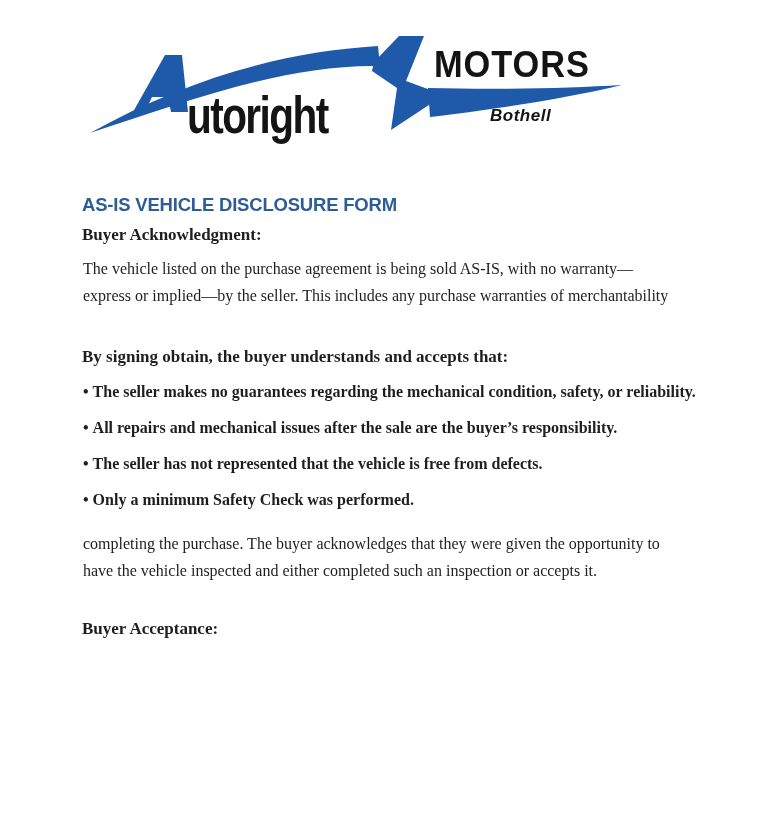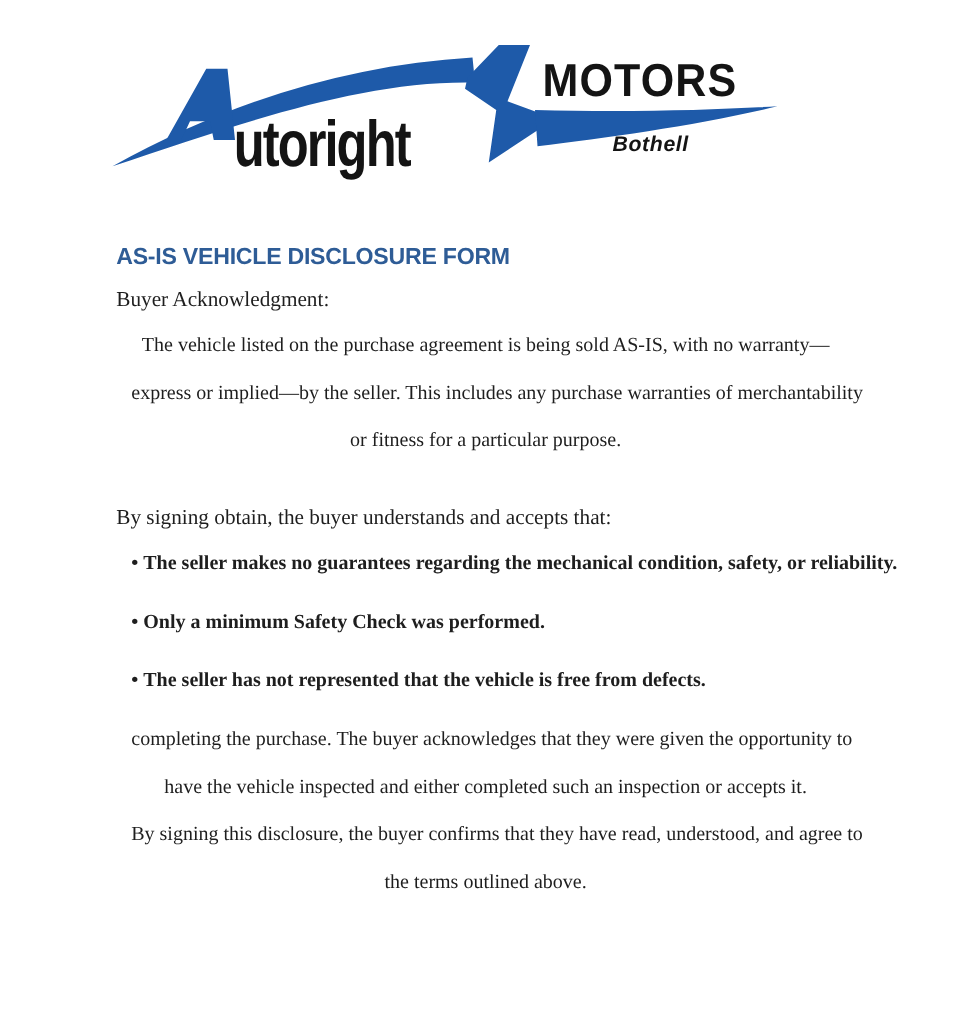--- a/index.html
+++ b/index.html
@@ -16,36 +16,36 @@
   .logo-wrap { position: relative; height: 170px; }
   .logo-wrap svg { position: absolute; top: 0; left: 0; }
   .logo-blue { fill: var(--brand-blue, #1e5aa9); }
   .logo-dark { fill: #141414; }
   .logo-sans { font-family: "Liberation Sans", sans-serif; }
   .brand-rest-text { font-size: 52px; font-weight: bold; letter-spacing: -2px; }
   .motors-text { font-size: 37px; font-weight: bold; letter-spacing: 1px; }
   .bothell-text { font-size: 17px; font-style: italic; font-weight: 600; letter-spacing: 0.5px; }
   
   .doc { padding: 0 81px; }
-  .doc * { margin: 12px; }
+  .doc * { margin: 1px; }
   .doc-title {
     font-family: "Liberation Sans", sans-serif;
     font-weight: bold;
     font-size: 18.5px;
     line-height: 22px;
     letter-spacing: -0.2px;
     color: var(--title-blue, #2e5c96);
     margin-top: 24px;
   }
   .sec-heading {
     font-size: 17px;
-    font-weight: normal;
+    font-weight: bold;
     line-height: 24px;
   }
-  .para { font-size: 16px; line-height: 26px; text-align: center; }
+  .para { font-size: 16px; line-height: 26px; }
   .para .line { white-space: nowrap; }
   .mt-first { margin-top: 7px; }
   .mt-para { margin-top: 9px; }
   .mt-sec { margin-top: 36px; }
   .mt-sec2 { margin-top: 33px; }
   .bullets { margin-top: 10px; padding: 0; list-style: none; font-weight: bold; }
   .bullets li {
     font-size: 16px;
     line-height: 26px;
     padding-bottom: 9px;
@@ -79,37 +79,34 @@
 
   <div class="doc">
 
     <h1 class="doc-title">AS-IS VEHICLE DISCLOSURE FORM</h1>
 
     <h2 class="sec-heading mt-first">Buyer Acknowledgment:</h2>
 
     <div class="para mt-para">
       <div class="line">The vehicle listed on the purchase agreement is being sold AS-IS, with no warranty—</div>
       <div class="line">express or implied—by the seller. This includes any purchase warranties of merchantability</div>
-      <div class="line">or fitness for a particular purpose.</div>
     </div>
 
     <h2 class="sec-heading mt-sec">By signing obtain, the buyer understands and accepts that:</h2>
 
     <ul class="bullets">
       <li>The seller makes no guarantees regarding the mechanical condition, safety, or reliability.</li>
+      <li>All repairs and mechanical issues after the sale are the buyer’s responsibility.</li>
+      <li>The seller has not represented that the vehicle is free from defects.</li>
       <li>Only a minimum Safety Check was performed.</li>
-      <li>The seller has not represented that the vehicle is free from defects.</li>
     </ul>
 
 
     <div class="para mt-para">
       <div class="line">completing the purchase. The buyer acknowledges that they were given the opportunity to</div>
       <div class="line">have the vehicle inspected and either completed such an inspection or accepts it.</div>
     </div>
 
+    <h2 class="sec-heading mt-sec2">Buyer Acceptance:</h2>
 
-    <div class="para mt-para">
-      <div class="line">By signing this disclosure, the buyer confirms that they have read, understood, and agree to</div>
-      <div class="line">the terms outlined above.</div>
-    </div>
 
   </div>
 </div>
 
 </body></html>

